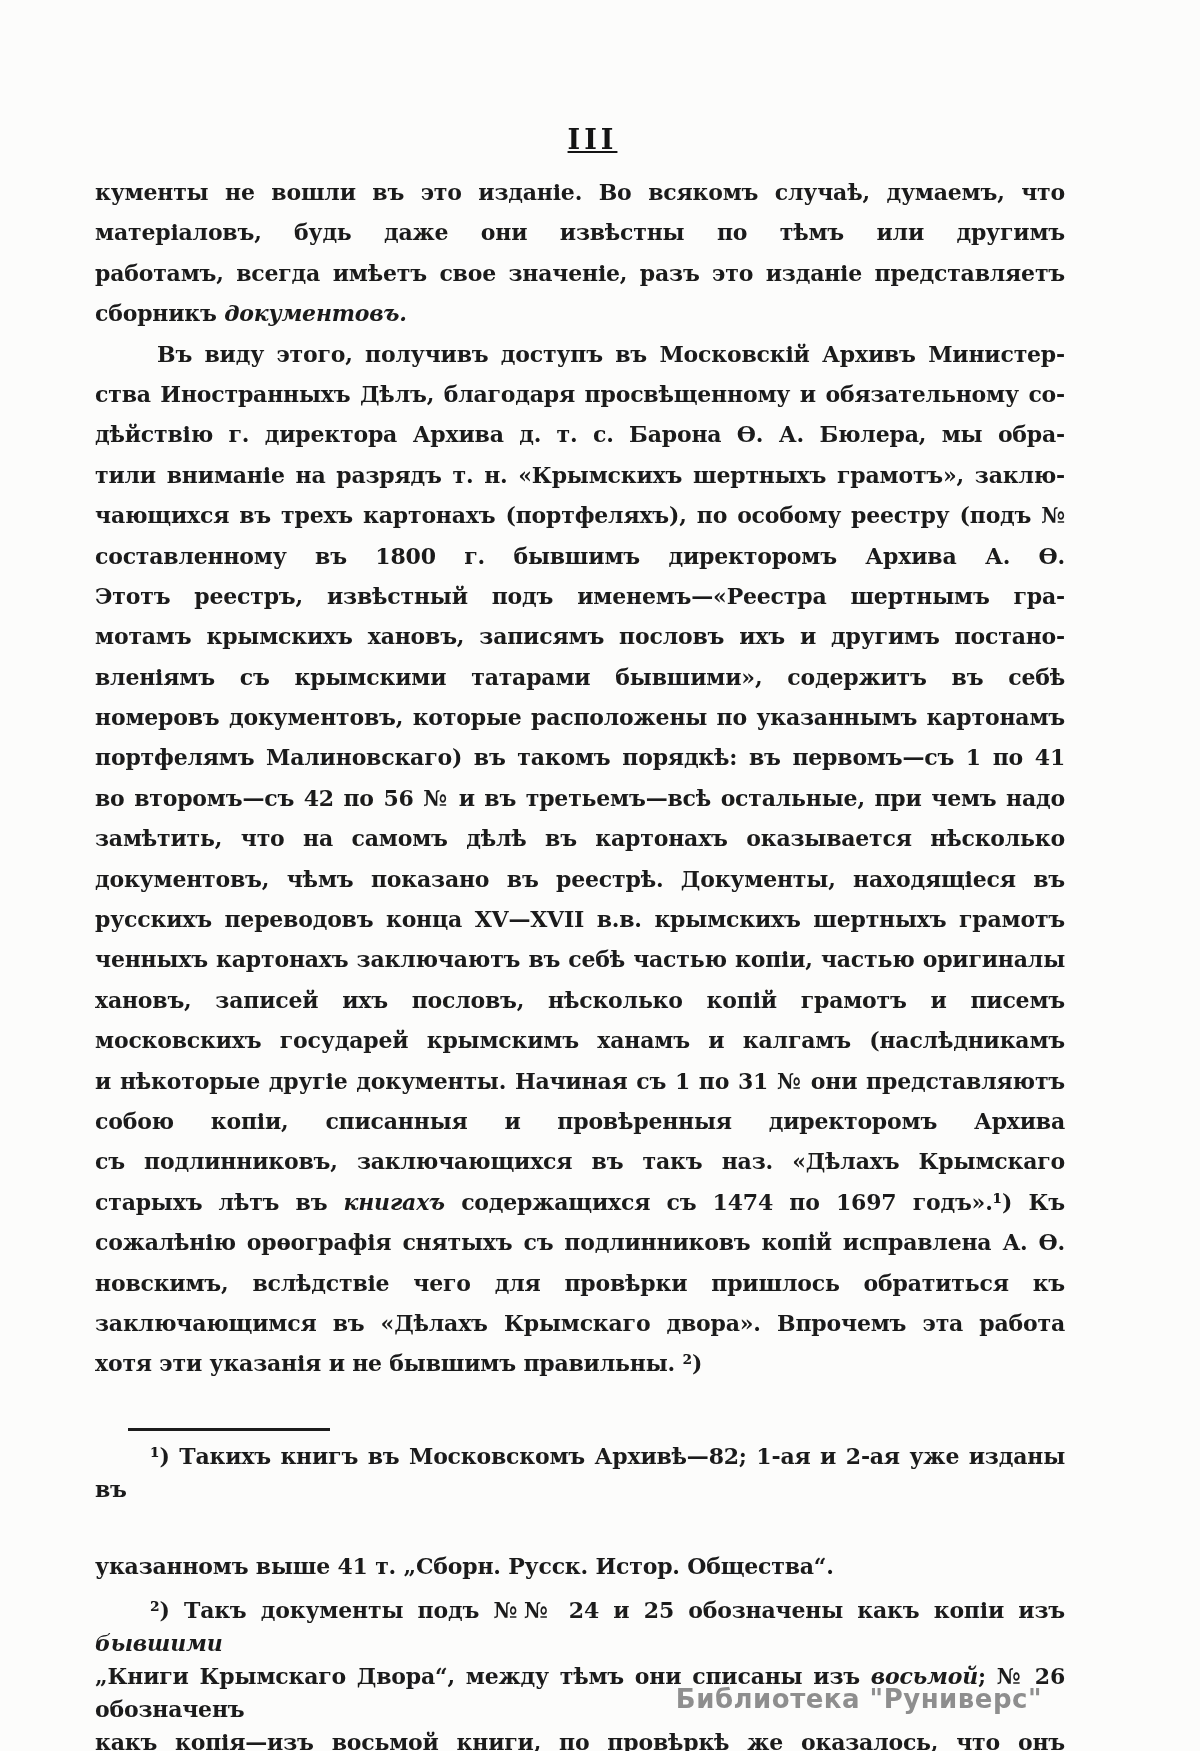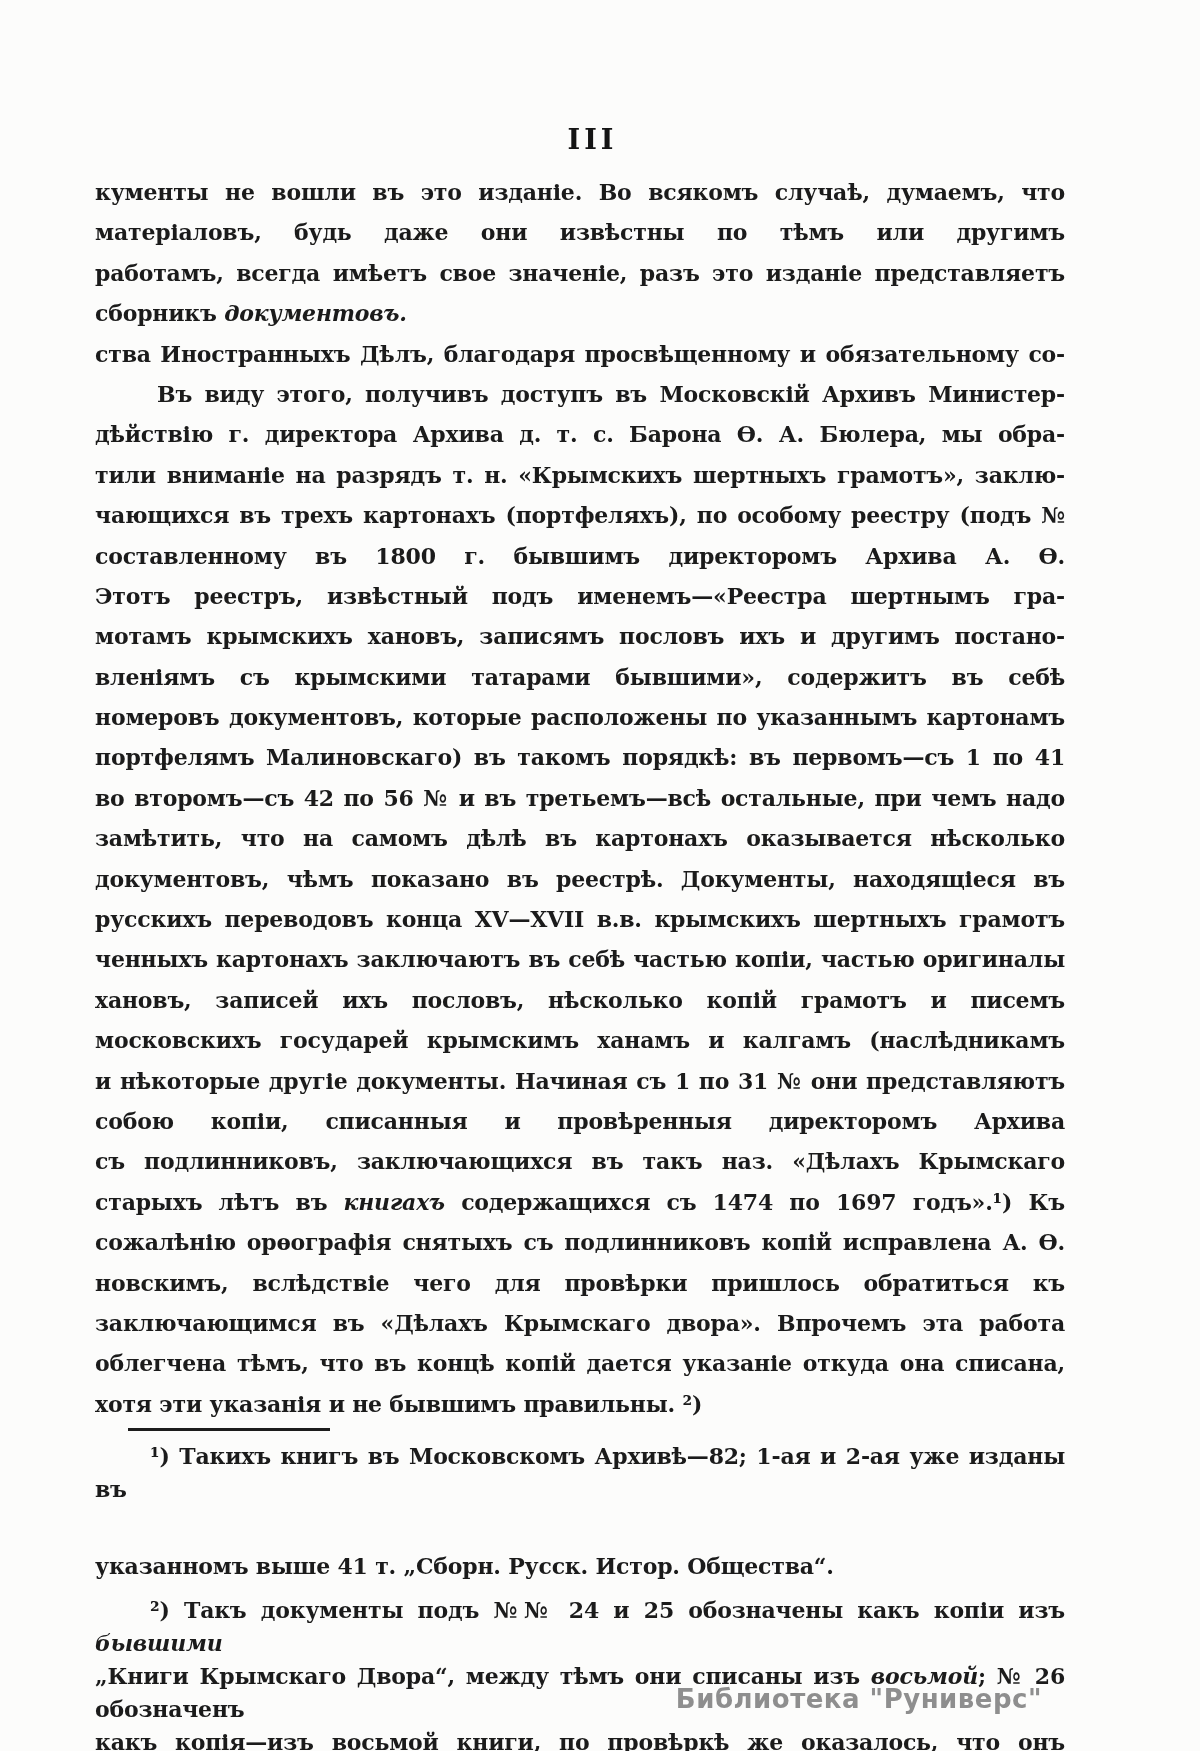--- a/index.html
+++ b/index.html
@@ -9,20 +9,21 @@
     background:#fcfcfb;
     overflow:hidden;
     font-family:"DejaVu Serif", serif;
     color:#1b1b1b;
   }
   .pageno{
     position:absolute;top:124px;left:110px;width:965px;
     text-align:center;
     font-weight:700;font-size:27px;letter-spacing:4px;
     color:#141414;
+    text-decoration:underline;
   }
   .body-text{
     position:absolute;left:95px;top:172px;width:970px;
     font-weight:700;font-size:22px;letter-spacing:-0.2px;
   }
   .body-text .line{
     height:40.4px;line-height:40.4px;
     text-align:justify;text-align-last:justify;
     overflow:hidden;white-space:normal;
   }
@@ -57,22 +58,22 @@
 
 <div class="page">
 
   <div class="pageno">III</div>
 
   <div class="body-text">
       <div class="line"><span>кументы не вошли въ это изданіе. Во всякомъ случаѣ, думаемъ, что изданіе</span></div>
       <div class="line"><span>матеріаловъ, будь даже они извѣстны по тѣмъ или другимъ историческимъ</span></div>
       <div class="line"><span>работамъ, всегда имѣетъ свое значеніе, разъ это изданіе представляетъ собою</span></div>
       <div class="line last"><span>сборникъ </span><span class="it">документовъ.</span></div>
+      <div class="line indent"><span>Въ виду этого, получивъ доступъ въ Московскій Архивъ Министер-</span></div>
       <div class="line"><span>ства Иностранныхъ Дѣлъ, благодаря просвѣщенному и обязательному со-</span></div>
-      <div class="line indent"><span>Въ виду этого, получивъ доступъ въ Московскій Архивъ Министер-</span></div>
       <div class="line"><span>дѣйствію г. директора Архива д. т. с. Барона Ѳ. А. Бюлера, мы обра-</span></div>
       <div class="line"><span>тили вниманіе на разрядъ т. н. «Крымскихъ шертныхъ грамотъ», заклю-</span></div>
       <div class="line"><span>чающихся въ трехъ картонахъ (портфеляхъ), по особому реестру (подъ № 77),</span></div>
       <div class="line"><span>составленному въ 1800 г. бывшимъ директоромъ Архива А. Ѳ. Малиновскимъ.</span></div>
       <div class="line"><span>Этотъ реестръ, извѣстный подъ именемъ—«Реестра шертнымъ гра-</span></div>
       <div class="line"><span>мотамъ крымскихъ хановъ, записямъ пословъ ихъ и другимъ постано-</span></div>
       <div class="line"><span>вленіямъ съ крымскими татарами бывшими», содержитъ въ себѣ семьдесятъ</span></div>
       <div class="line"><span>номеровъ документовъ, которые расположены по указаннымъ картонамъ (или</span></div>
       <div class="line"><span>портфелямъ Малиновскаго) въ такомъ порядкѣ: въ первомъ—съ 1 по 41 №,</span></div>
       <div class="line"><span>во второмъ—съ 42 по 56 № и въ третьемъ—всѣ остальные, при чемъ надо</span></div>
@@ -82,21 +83,20 @@
       <div class="line"><span>ченныхъ картонахъ заключаютъ въ себѣ частью копіи, частью оригиналы</span></div>
       <div class="line"><span>хановъ, записей ихъ пословъ, нѣсколько копій грамотъ и писемъ</span></div>
       <div class="line"><span>московскихъ государей крымскимъ ханамъ и калгамъ (наслѣдникамъ престола)</span></div>
       <div class="line"><span>и нѣкоторые другіе документы. Начиная съ 1 по 31 № они представляютъ</span></div>
       <div class="line"><span>собою копіи, списанныя и провѣренныя директоромъ Архива Малиновскимъ</span></div>
       <div class="line"><span>съ подлинниковъ, заключающихся въ такъ наз. «Дѣлахъ Крымскаго Двора</span></div>
       <div class="line"><span>старыхъ лѣтъ въ </span><span class="it">книгахъ</span><span> содержащихся съ 1474 по 1697 годъ».¹) Къ</span></div>
       <div class="line"><span>сожалѣнію орѳографія снятыхъ съ подлинниковъ копій исправлена А. Ѳ. Мали-</span></div>
       <div class="line"><span>новскимъ, вслѣдствіе чего для провѣрки пришлось обратиться къ подлинникамъ,</span></div>
       <div class="line"><span>заключающимся въ «Дѣлахъ Крымскаго двора». Впрочемъ эта работа</span></div>
-      <div class="line"><span>облегчена тѣмъ, что въ концѣ копій дается указаніе откуда она списана,</span></div>
       <div class="line last"><span>хотя эти указанія и не бывшимъ правильны. ²)</span></div>
     </div>
 
   <div class="fnsep"></div>
 
   <div class="footnotes">
     <div class="fn-group">
         <div class="line indent"><span>¹) Такихъ книгъ въ Московскомъ Архивѣ—82; 1-ая и 2-ая уже изданы въ</span></div>
         <div class="line last"><span>указанномъ выше 41 т. „Сборн. Русск. Истор. Общества“.</span></div>
       </div>

